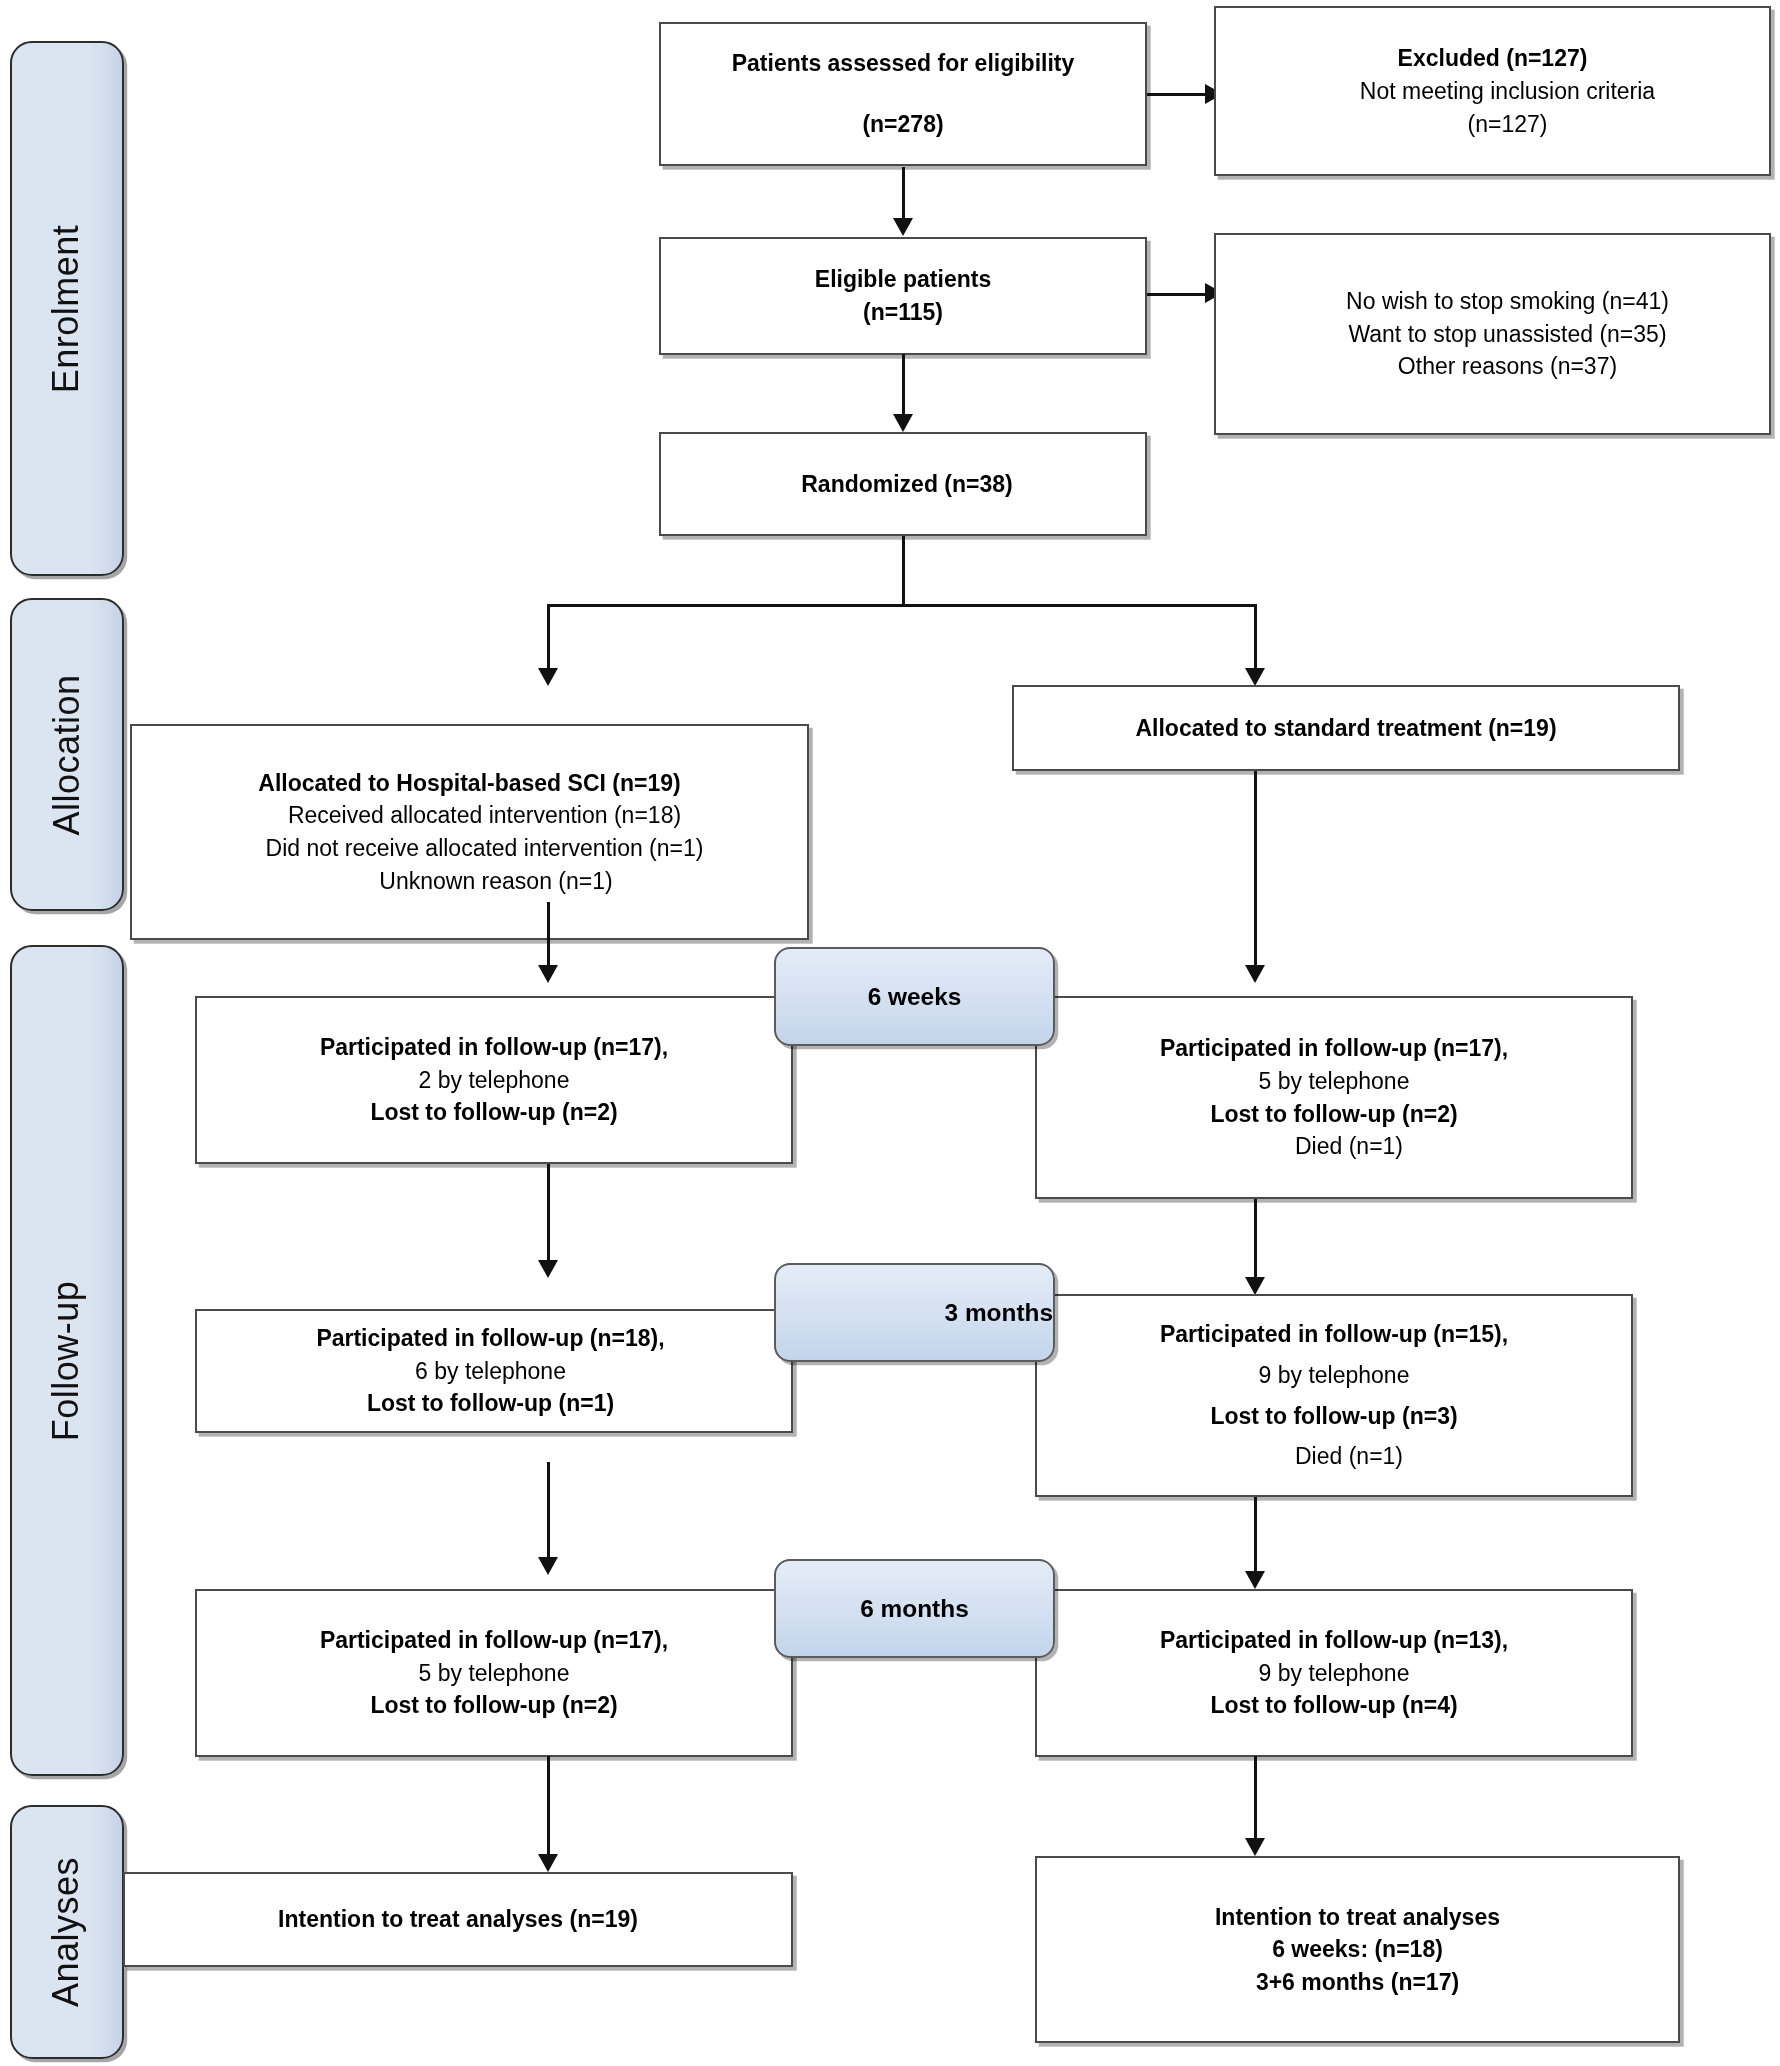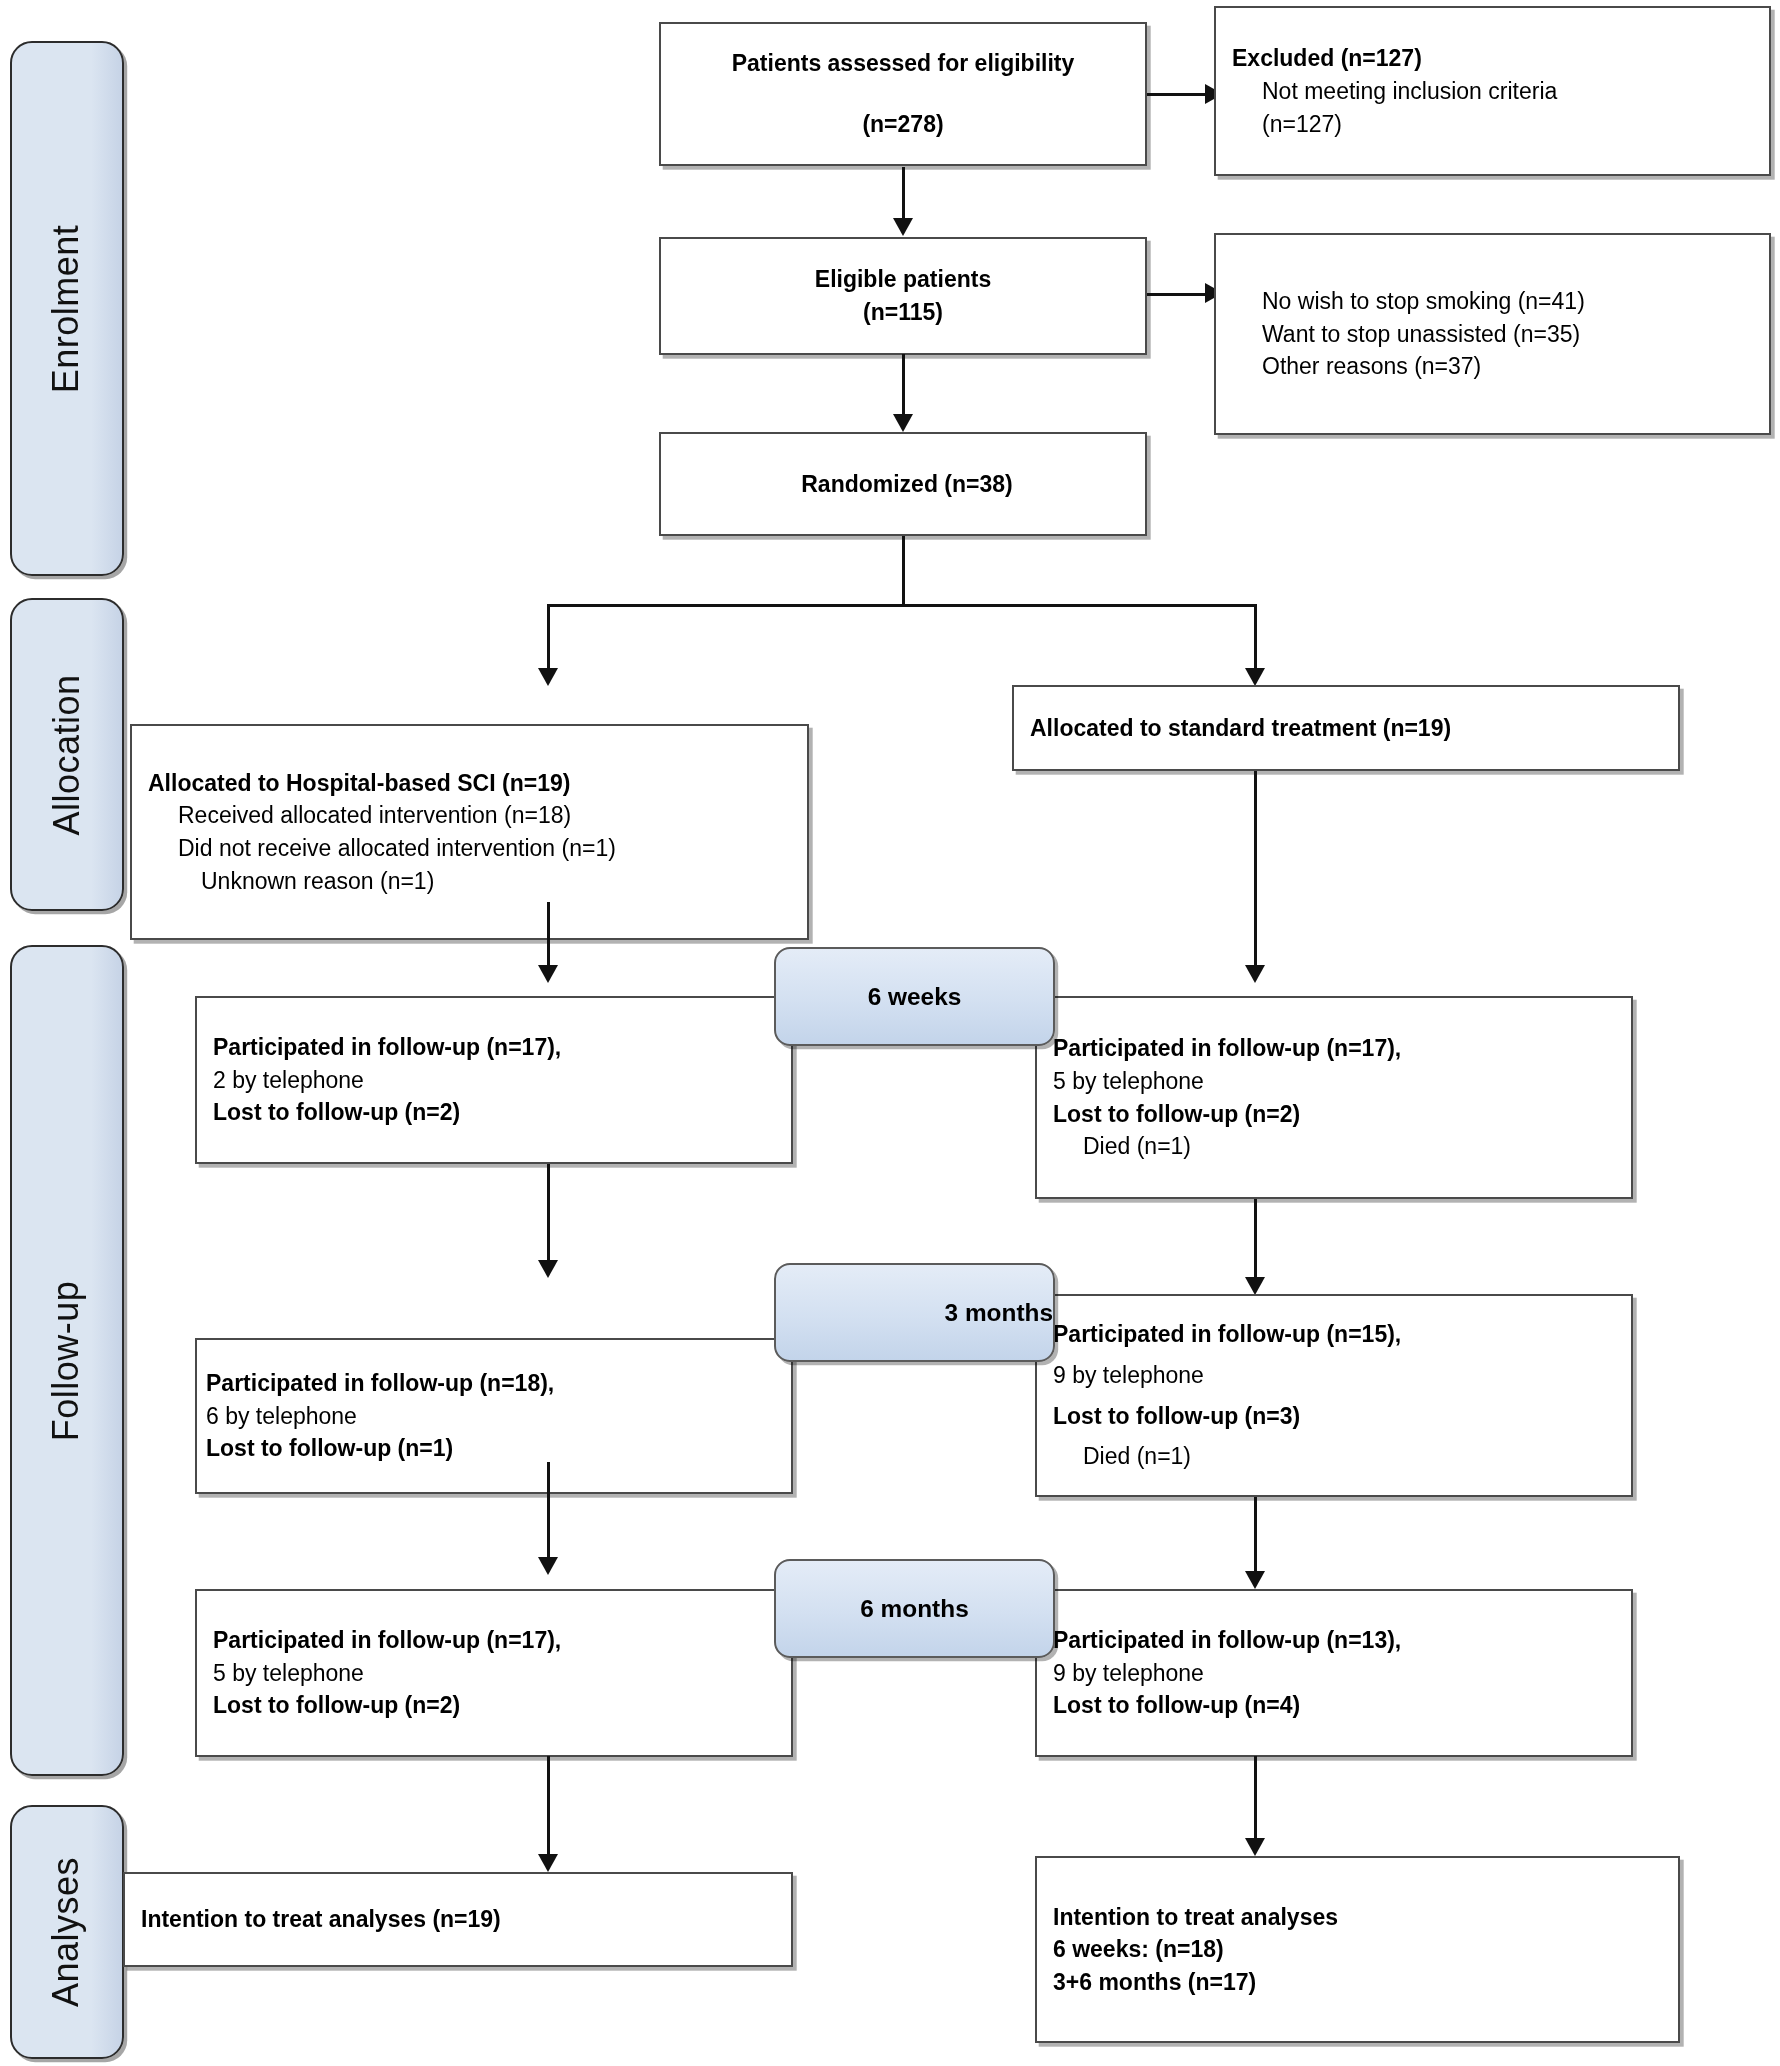--- a/index.html
+++ b/index.html
@@ -34,21 +34,21 @@
   
   .box{
     position:absolute;
     background:#ffffff;
     border:2.1px solid #4a4a4a;
     box-sizing:border-box;
     box-shadow:3.7px 3.7px 0 rgba(0,0,0,.30);
     padding:13.8px 16px;
     line-height:1.42;
   }
-  .box .ln{ font-size:23px; white-space:nowrap; }
+  .box .ln{ font-size:23px; white-space:nowrap;text-align:center; }
   .box .ln.b{ font-weight:bold; }
   .box .ln.i1{ padding-left:30px; }
   .box .ln.i2{ padding-left:53px; }
   .box.center{
     display:flex;flex-direction:column;
     align-items:center;justify-content:center;
     padding:0;
   }
   .box.center .ln{ text-align:center; }
   .box.vcenter{
@@ -181,21 +181,21 @@
   <div class="vline" style="left:547px;top:1164px;height:100px;"></div>
   <div class="arrow-d" style="left:538px;top:1260px;"></div>
 
   <div class="vline" style="left:1254px;top:1199px;height:89px;"></div>
   <div class="arrow-d" style="left:1245px;top:1277px;"></div>
 
   <div class="badge" style="left:774px;top:1263px;width:277px;height:95px;justify-content:flex-end;">
     <span>3 months</span>
   </div>
 
-  <div class="box vcenter" style="left:195px;top:1338px;width:598px;height:156px;padding-left:9px;">
+  <div class="box vcenter" style="left:195px;top:1309px;width:598px;height:124px;padding-left:9px;">
     <div class="ln b">Participated in follow-up (n=18),</div>
     <div class="ln">6 by telephone</div>
     <div class="ln b">Lost to follow-up (n=1)</div>
   </div>
 
   <div class="box vcenter" style="left:1035px;top:1294px;width:598px;height:203px;gap:8px;">
     <div class="ln b">Participated in follow-up (n=15),</div>
     <div class="ln">9 by telephone</div>
     <div class="ln b">Lost to follow-up (n=3)</div>
     <div class="ln i1">Died (n=1)</div>

